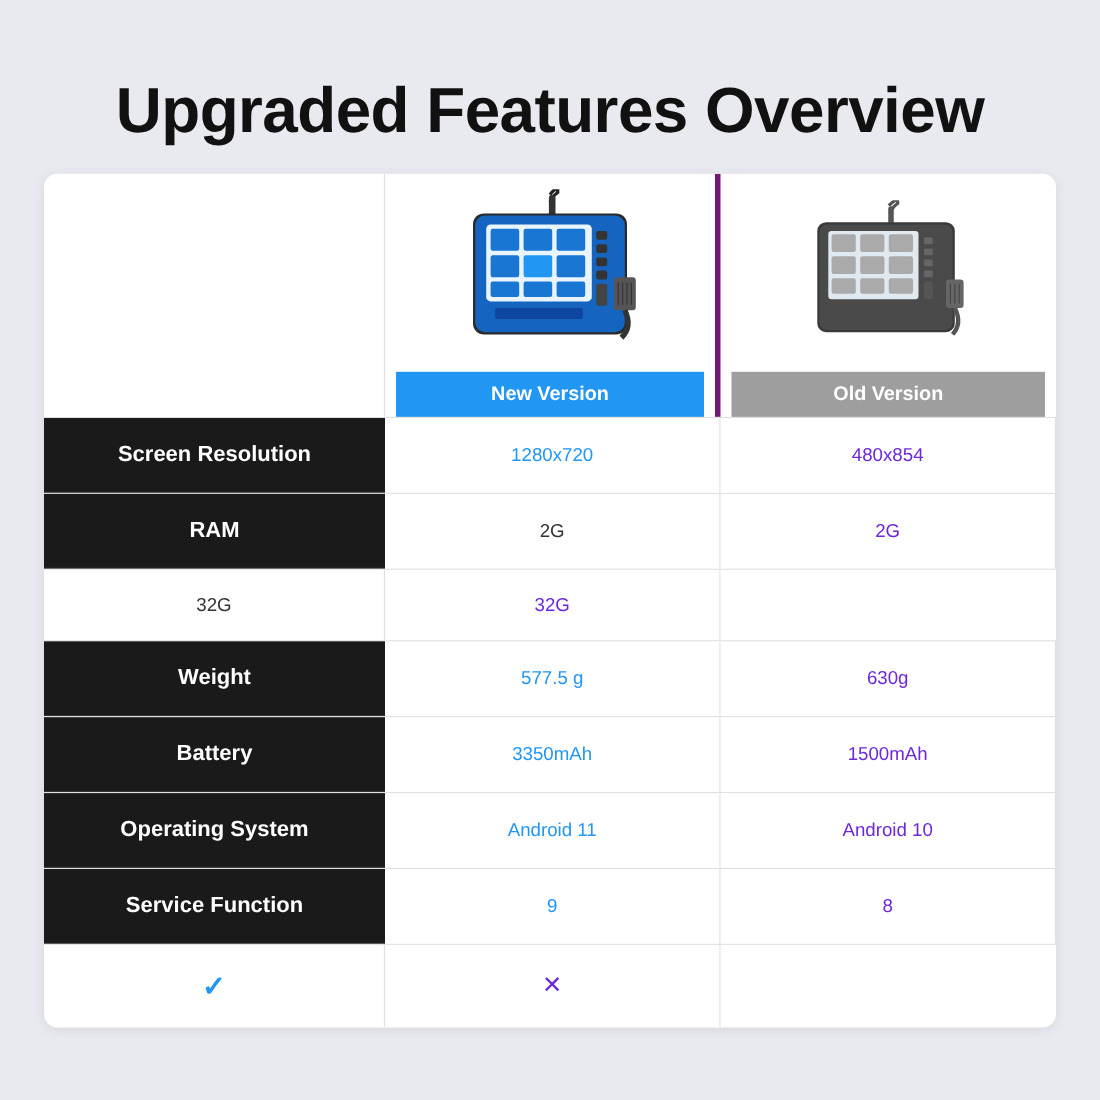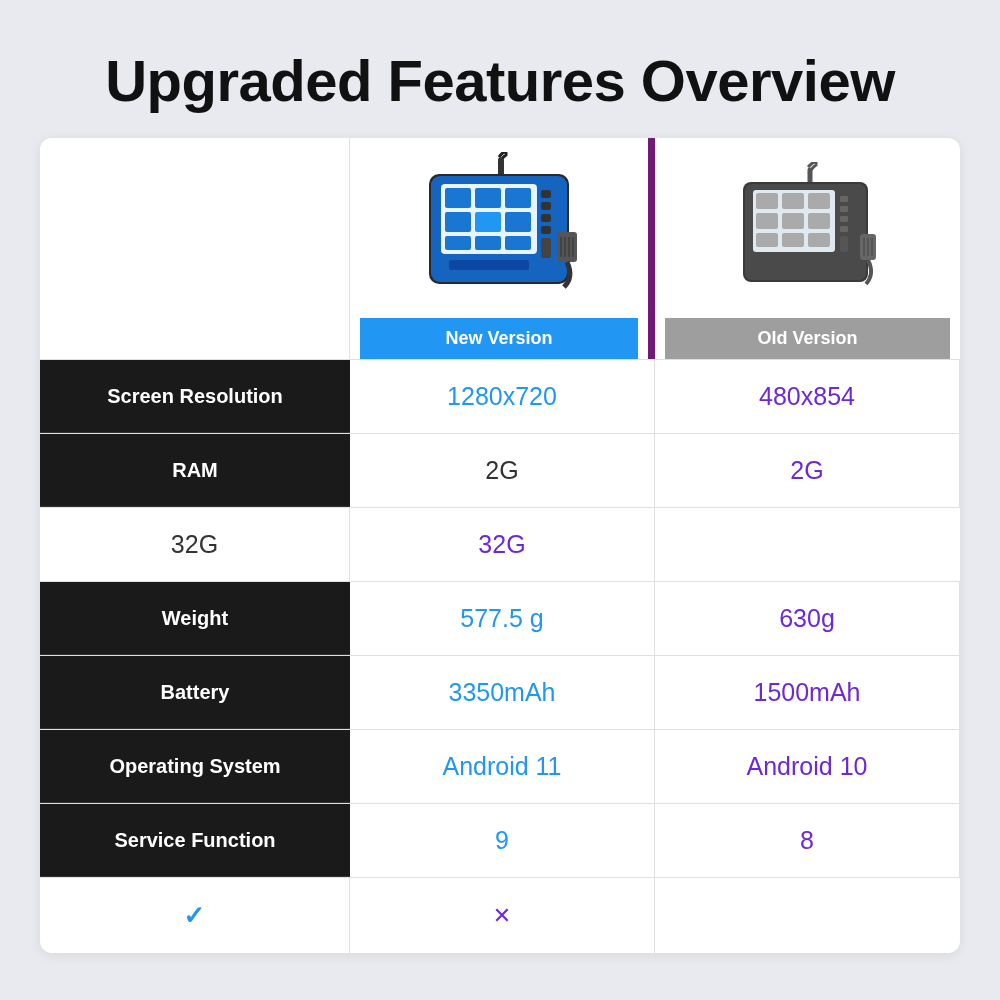--- a/index.html
+++ b/index.html
@@ -81,21 +81,21 @@
 
     .version-badge.new {
       background: #2196F3;
     }
 
     .version-badge.old {
       background: #9e9e9e;
     }
 
     .header-device.new-col {
-      border-right: 7px solid #701a75;
+      border-right: 5px solid #701a75;
     }
 
     .data-rows {
       display: flex;
       flex-direction: column;
     }
 
     .data-row {
       display: grid;
       grid-template-columns: 310px 1fr 1fr;
@@ -113,21 +113,21 @@
       padding: 22px 20px;
       text-align: left;
       border-bottom: 1px solid #333;
     }
 
     .row-value {
       display: flex;
       align-items: center;
       justify-content: center;
       padding: 22px 10px;
-      font-size: 25px;
+      font-size: 17px;
       font-weight: 500;
       border-right: 1px solid #e0e0e0;
       text-align: center;
     }
 
     .row-value.new-val {
       color: #2196F3;
       border-right: 1px solid #e0e0e0;
     }
 

